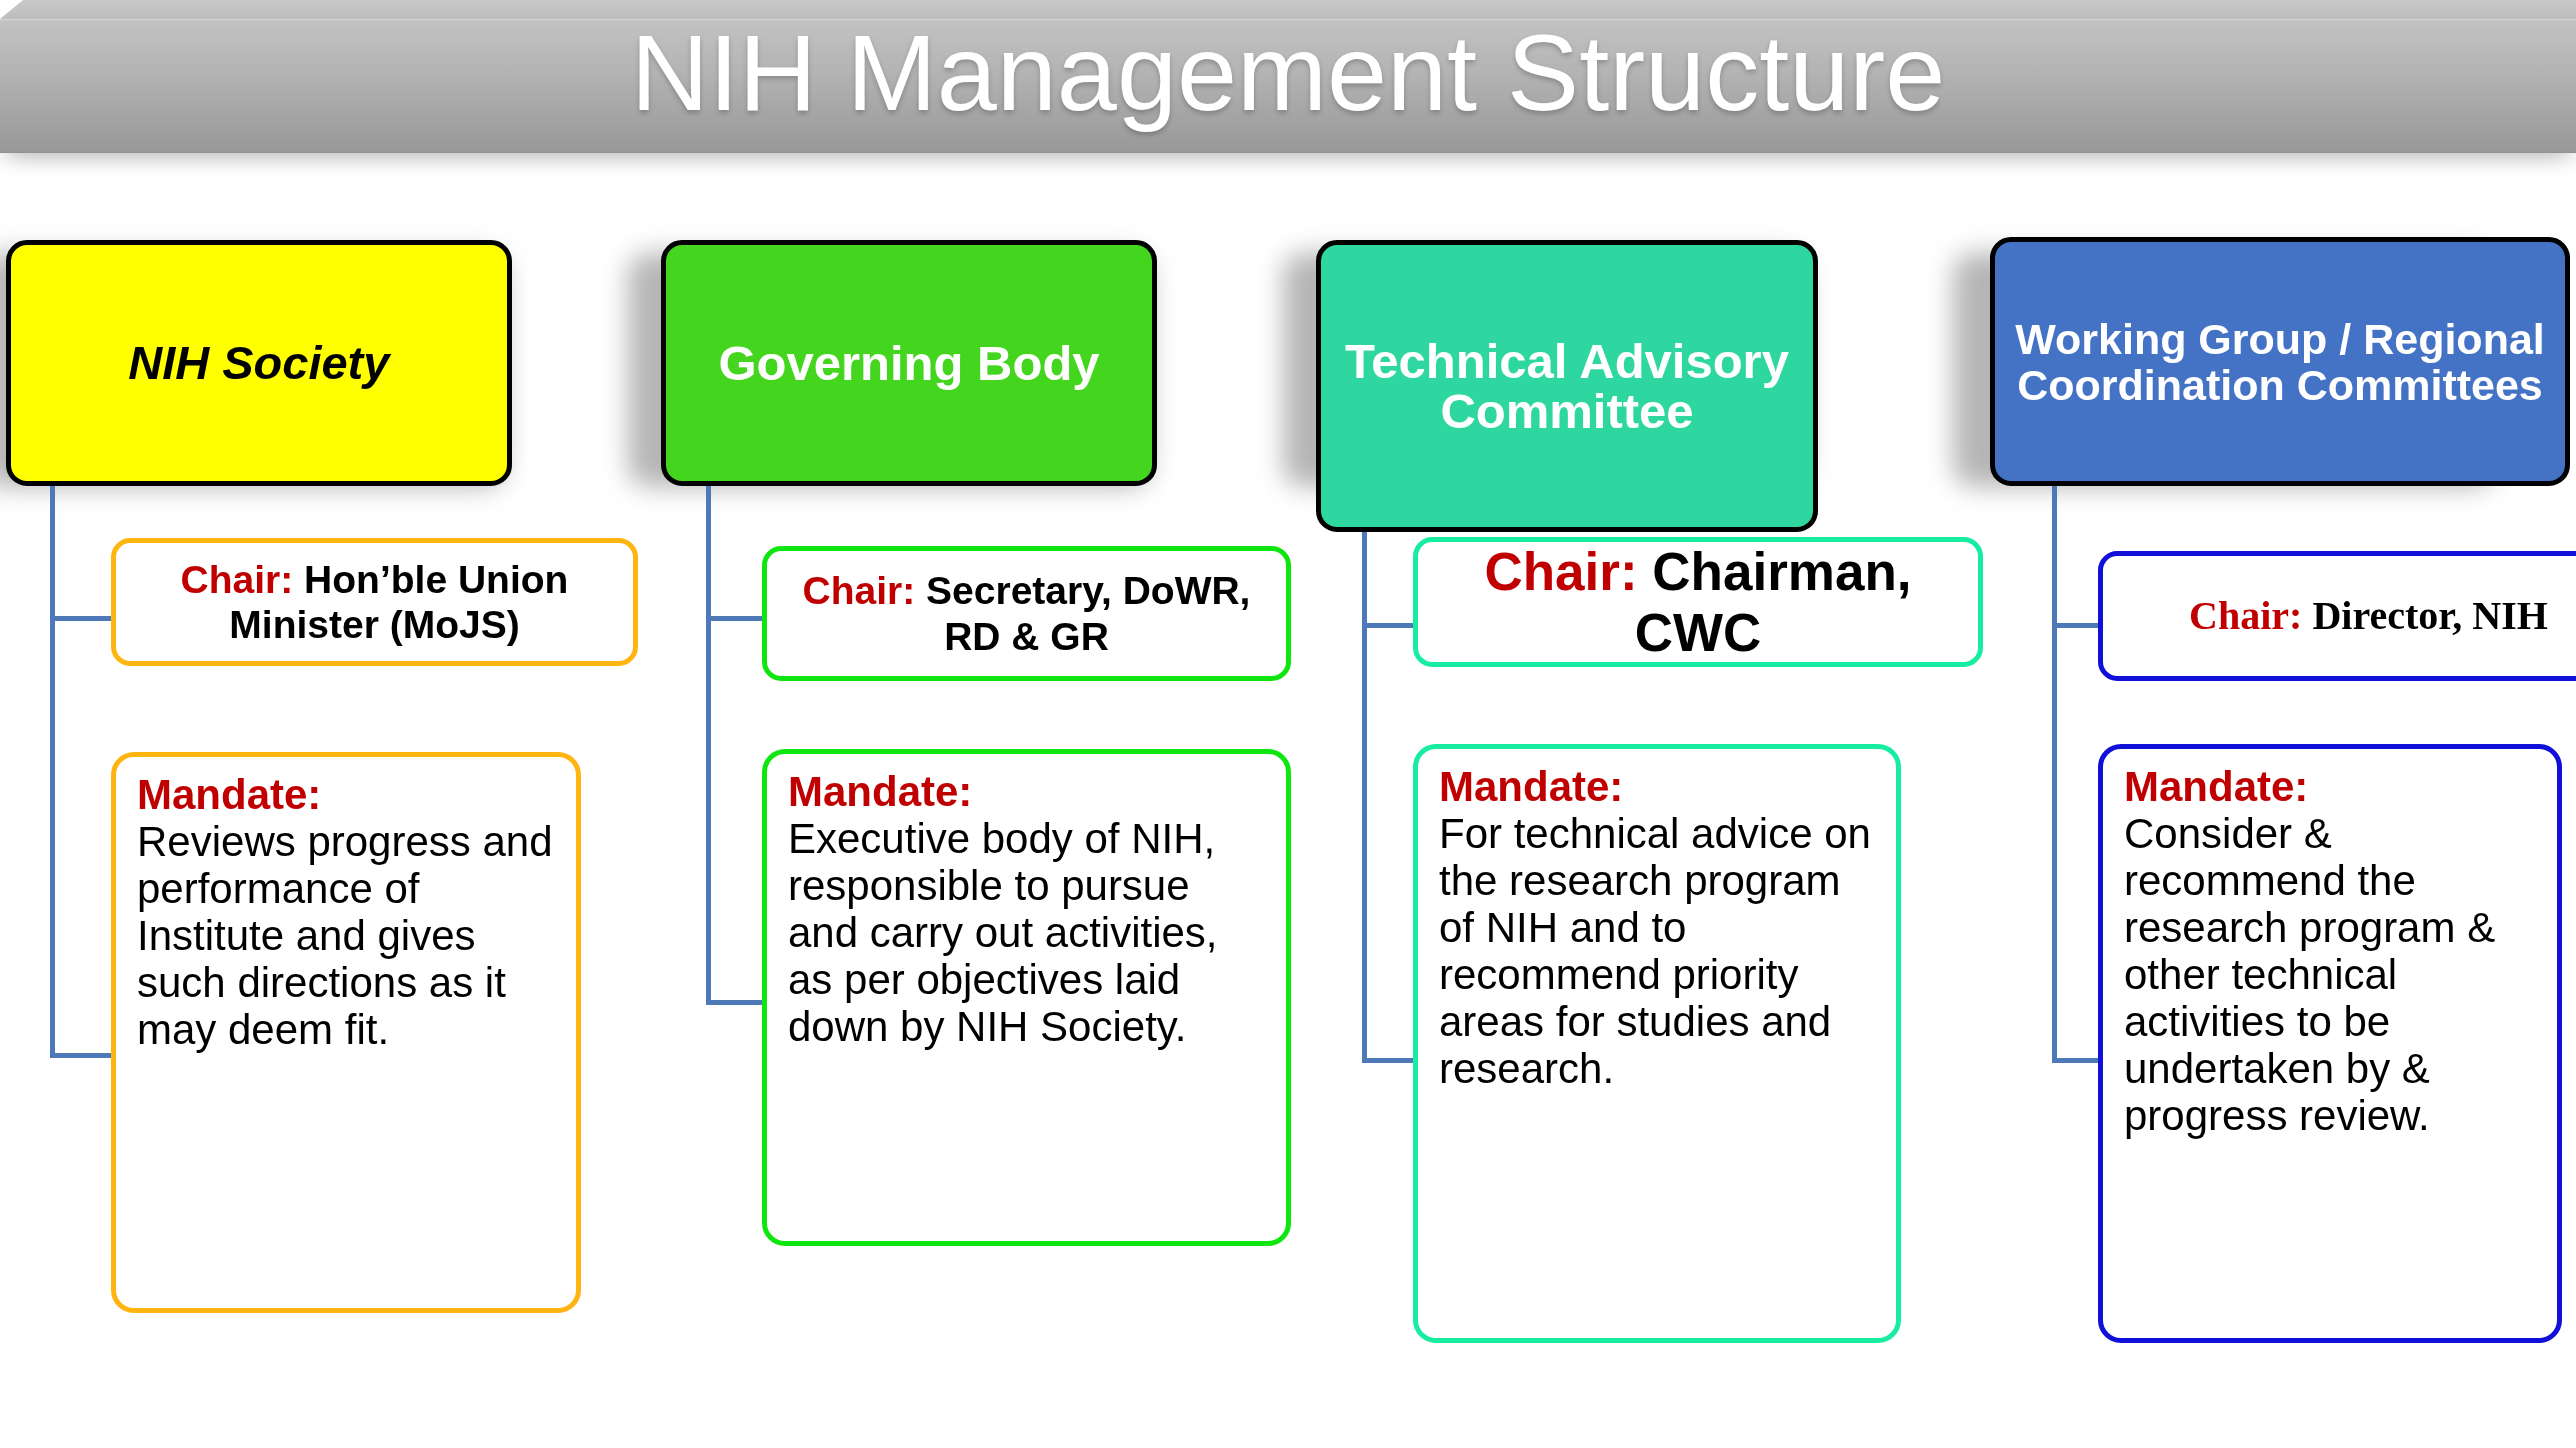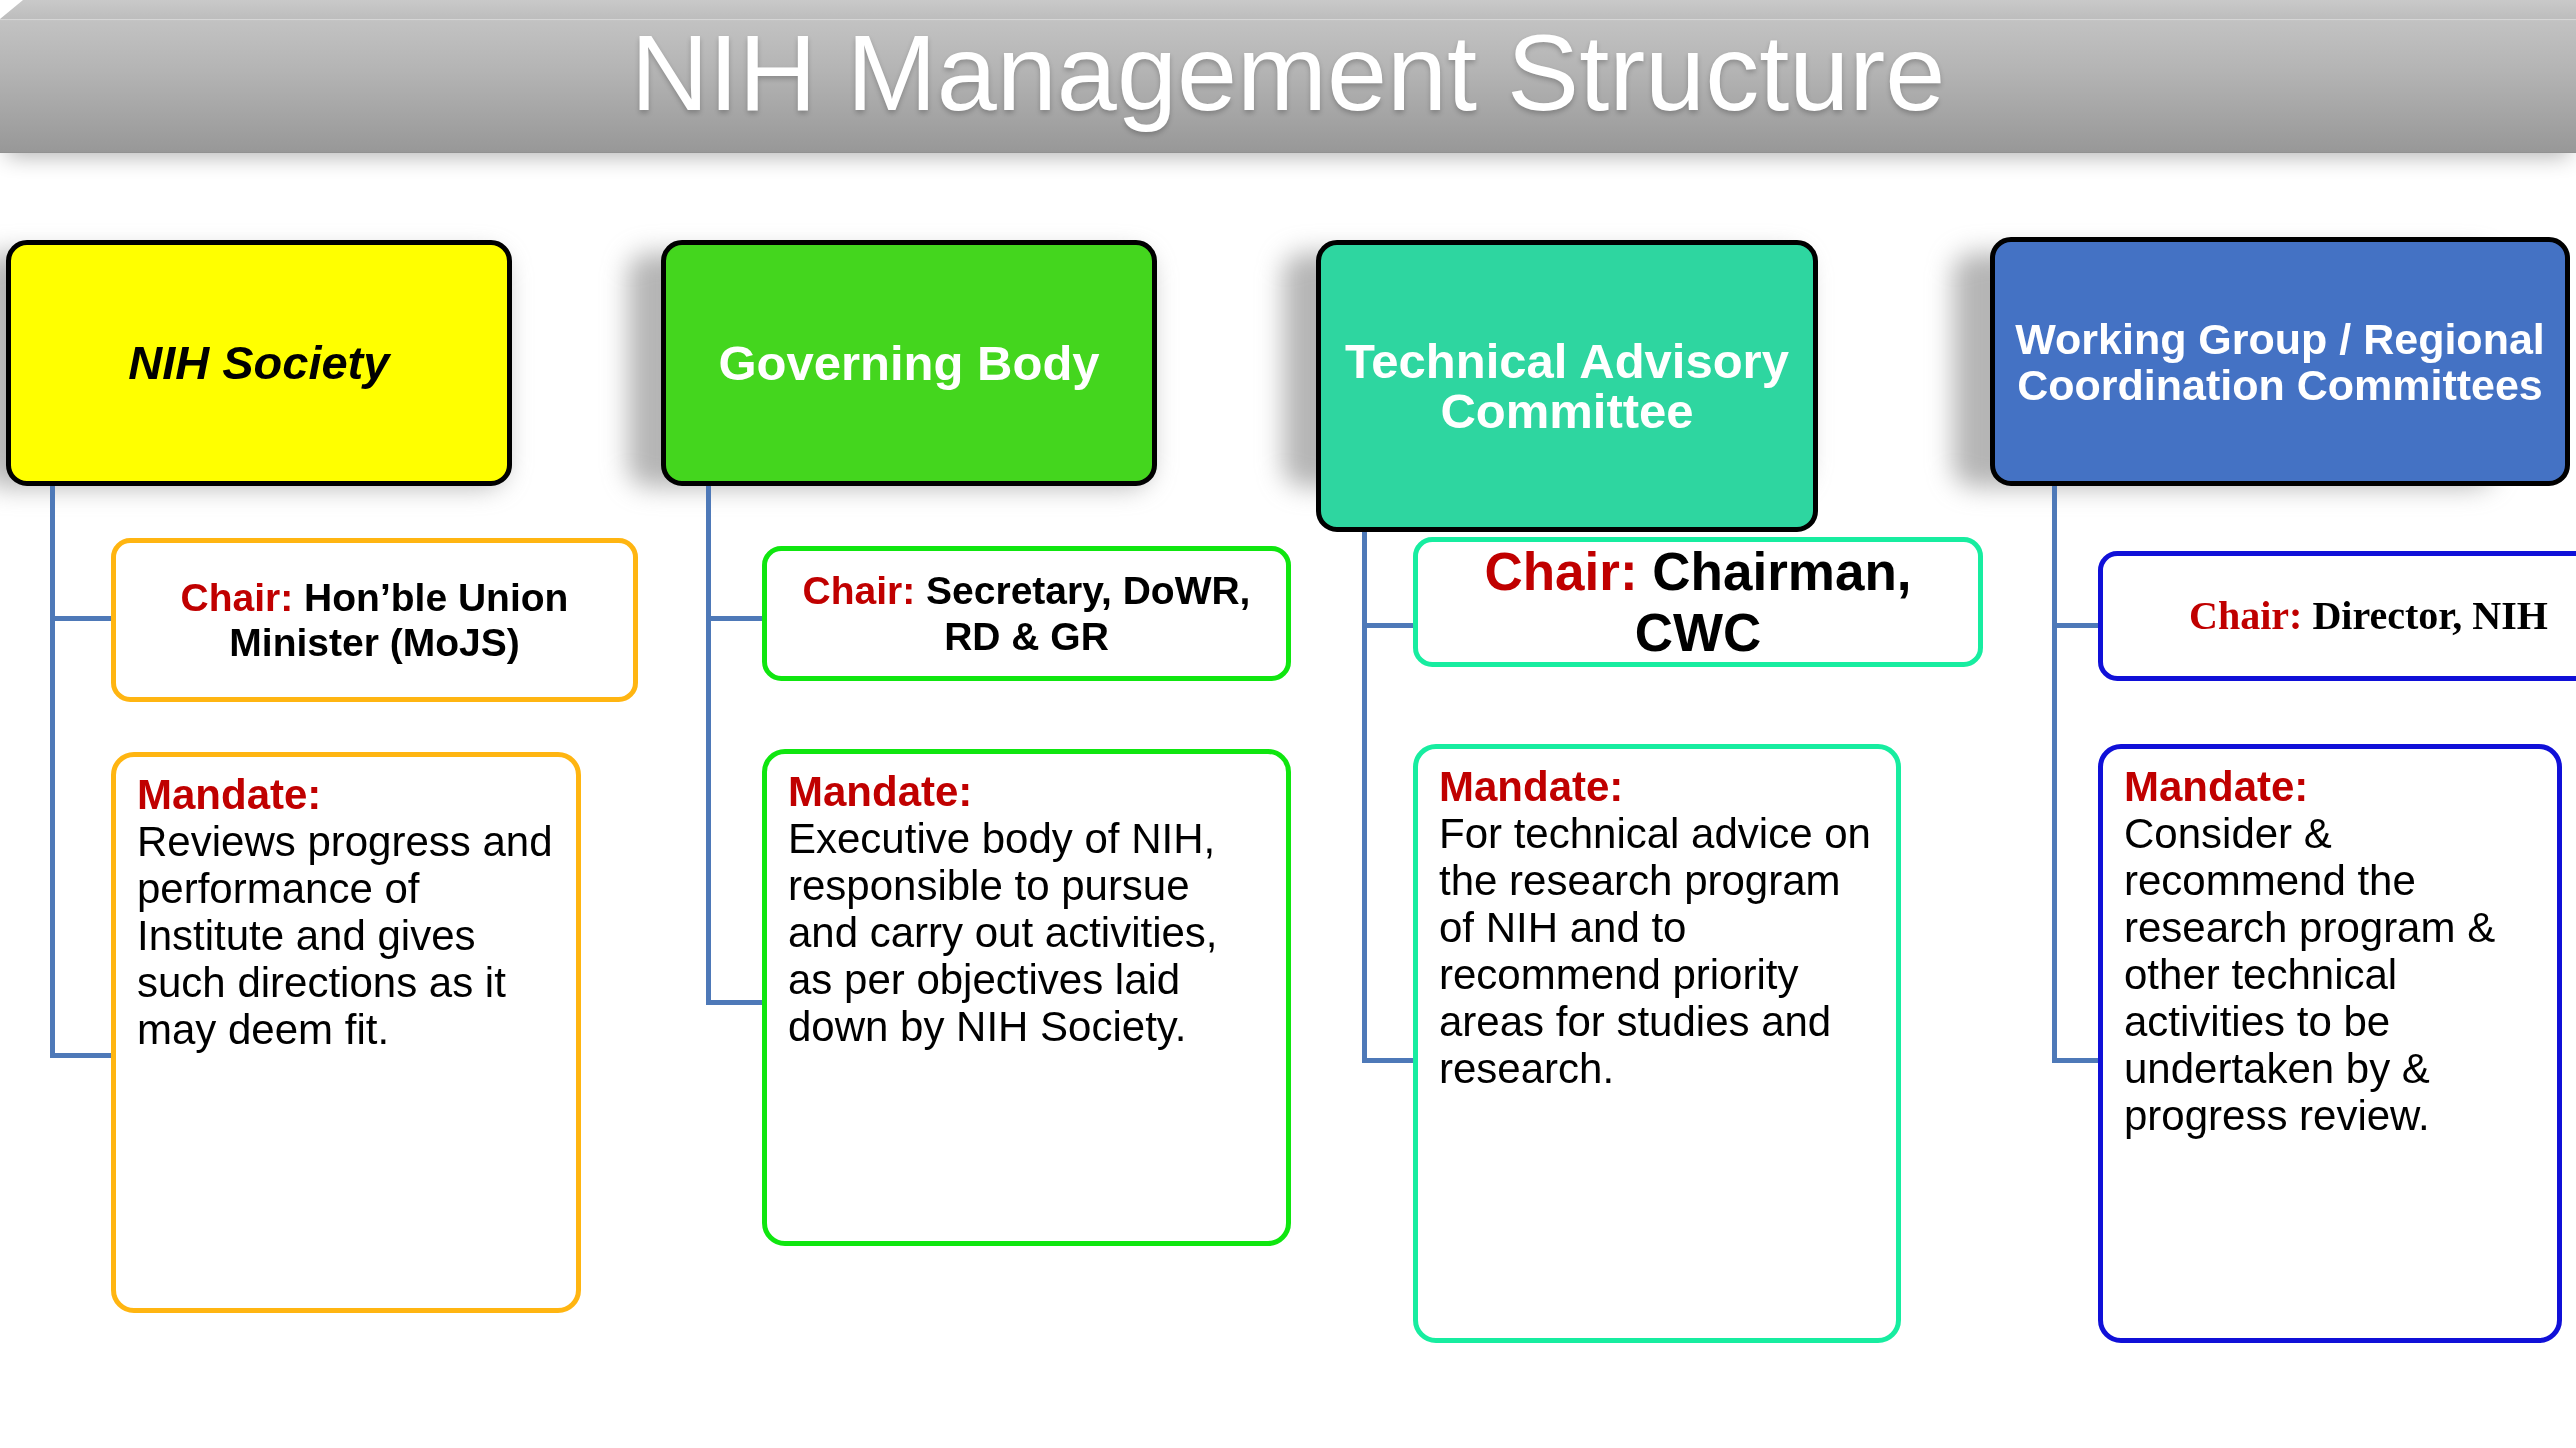--- a/index.html
+++ b/index.html
@@ -145,21 +145,21 @@
 
   <div class="conn conn-v" style="left:50px; top:483px; width:4.8px; height:575px;"></div>
   <div class="conn conn-h" style="left:50px; top:616px; width:66px; height:4.8px;"></div>
   <div class="conn conn-h" style="left:50px; top:1053px; width:66px; height:4.8px;"></div>
 
   <div class="head-shadow" style="left:-17.4px; top:253px; width:522px; height:234px;"></div>
 
   <div class="head-box" style="left:5.8px; top:240px; width:506px; height:246px;
               background:#FFFF00; color:#000000; font-size:47px;font-style:italic;">NIH Society</div>
 
-  <div class="chair-box" style="left:111px; top:538px; width:527px; height:164px;
+  <div class="chair-box" style="left:111px; top:538px; width:527px; height:128px;
               border:5.8px solid #FFB511; font-size:39px;justify-content:flex-end;">
     <div style="padding:0 9.7px;">
       <span class="kw">Chair:</span>
       <span>Hon’ble Union Minister (MoJS)</span>
     </div>
   </div>
 
   <div class="mandate-box" style="left:111px; top:752px; width:470px; height:561px;
               border:5.8px solid #FFB511; font-size:42px;">
     <span class="mand-label">Mandate:</span>

